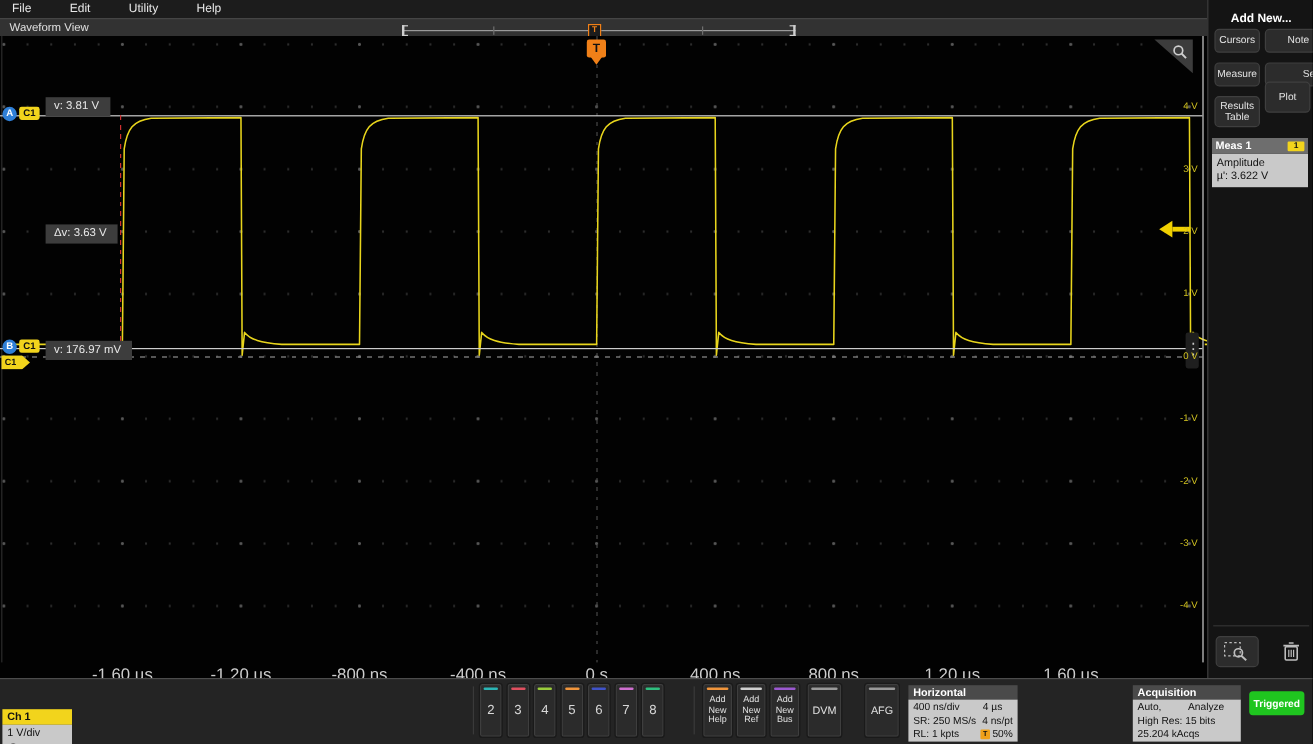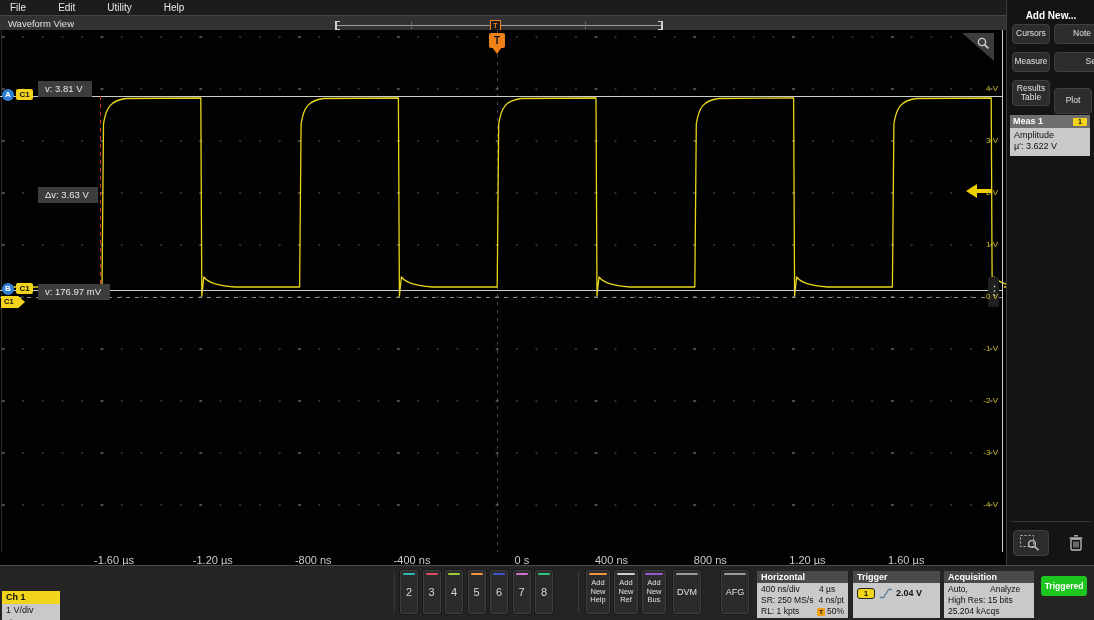--- a/index.html
+++ b/index.html
@@ -75,21 +75,21 @@
   #trig-level .tail{position:absolute;left:11px;top:5px;width:15px;height:4px;background:#f0d000;}
 
   #corner-zoom{position:absolute;left:962px;top:3px;width:0;height:0;
                border-top:28px solid #3c3c3c;border-left:32px solid transparent;}
   #corner-zoom-glyph{position:absolute;left:976px;top:6px;}
 
   #dots-handle{position:absolute;left:988px;top:247px;width:11px;height:30px;background:#1f1f1f;border-radius:2px;
                color:#c8c8c8;font-size:13px;text-align:center;line-height:28px;}
 
   .v-label{position:absolute;right:8px;width:42px;text-align:right;color:#cfc020;font-size:8px;}
-  .t-label{position:absolute;top:524px;width:64px;text-align:right;color:#cdcdcd;font-size:11px;}
+  .t-label{position:absolute;top:524px;width:64px;text-align:center;color:#cdcdcd;font-size:14px;}
 
   
   #sidebar{position:absolute;left:1006px;top:0;width:88px;height:565px;background:#141414;border-left:1px solid #3c3c3c;}
   #sidebar-title{position:absolute;left:0;top:10px;width:88px;text-align:center;color:#fff;font-size:10px;font-weight:bold;}
   .side-btn{position:absolute;background:#2c2c2c;border:1px solid #3f3f3f;border-radius:4px;color:#e2e2e2;
             font-size:8.5px;display:flex;align-items:center;justify-content:center;text-align:center;line-height:1.1;cursor:default;}
   #meas-panel{position:absolute;left:3px;top:115px;width:80px;}
   #meas-header{background:#6e6e6e;color:#fff;font-size:9px;font-weight:bold;height:13px;line-height:13px;
                padding:0 3px;position:relative;}
   #meas-badge{position:absolute;right:3px;top:2.5px;width:14px;height:8px;background:#f2d41c;color:#111;
@@ -239,21 +239,21 @@
         <line x1="6" y1="7.5" x2="6" y2="13.5" stroke="#bdbdbd" stroke-width="1"></line>
         <line x1="8" y1="7.5" x2="8" y2="13.5" stroke="#bdbdbd" stroke-width="1"></line>
         <line x1="10" y1="7.5" x2="10" y2="13.5" stroke="#bdbdbd" stroke-width="1"></line>
       </svg>
     </div>
   <div class="side-btn" style="left: 5px; top: 24px; width: 38px; height: 20px;">Cursors</div>
       <div class="side-btn" style="left: 47px; top: 24px; width: 56px; height: 20px;">Note</div>
       <div class="side-btn" style="left: 5px; top: 52px; width: 38px; height: 20px;">Measure</div>
       <div class="side-btn" style="left: 47px; top: 52px; width: 38px; height: 20px; padding-left: 44px;">Search</div>
       <div class="side-btn" style="left: 5px; top: 80px; width: 38px; height: 26px;">Results Table</div>
-      <div class="side-btn" style="left: 47px; top: 88px; width: 38px; height: 26px;">Plot</div>
+      <div class="side-btn" style="left: 47px; top: 68px; width: 38px; height: 26px;">Plot</div>
     </div>
 
   <div id="bottombar">
     <div id="ch1-badge">
       <div id="ch1-head">Ch 1</div>
       <div id="ch1-body">
         <div>1 V/div</div>
         <div style="height:10px;">
           <svg width="10" height="9" viewBox="0 0 10 9">
             <path d="M2 7 A3 3 0 1 1 8 7" fill="none" stroke="#555" stroke-width="1.2"></path>
@@ -303,32 +303,20 @@
           <div class="prow">
             <div class="lc">RL: 1 kpts</div>
             <div class="rc">
               <span class="tpos-icon">T</span>
               <span>50%</span>
             </div>
           </div>
         </div>
     </div>
 
-    <div class="bb-panel" id="trig-panel" style="left:853px;width:87px;">
-      <div class="ph">Trigger</div>
-      <div class="pb">
-        <div style="display:flex;align-items:center;height:14px;margin-top:2px;">
-          <span id="trig-pill">1</span>
-          <svg width="14" height="11" viewBox="0 0 14 11" style="margin-right:3px;">
-            <polyline points="1,9.5 4.5,9.5 9.5,1.5 13,1.5" fill="none" stroke="#5f7d99" stroke-width="1.3"></polyline>
-          </svg>
-          <span id="trig-level-text">2.04 V</span>
-        </div>
-      </div>
-    </div>
 
     <div class="bb-panel" id="acq-panel" style="left:944px;width:90px;">
       <div class="ph">Acquisition</div>
       <div class="pb" id="acq-body">
           <div class="prow">
             <div style="width: 42px;">Auto,</div>
             <div>Analyze</div>
           </div>
           <div class="prow">
             <div>High Res: 15 bits</div>

